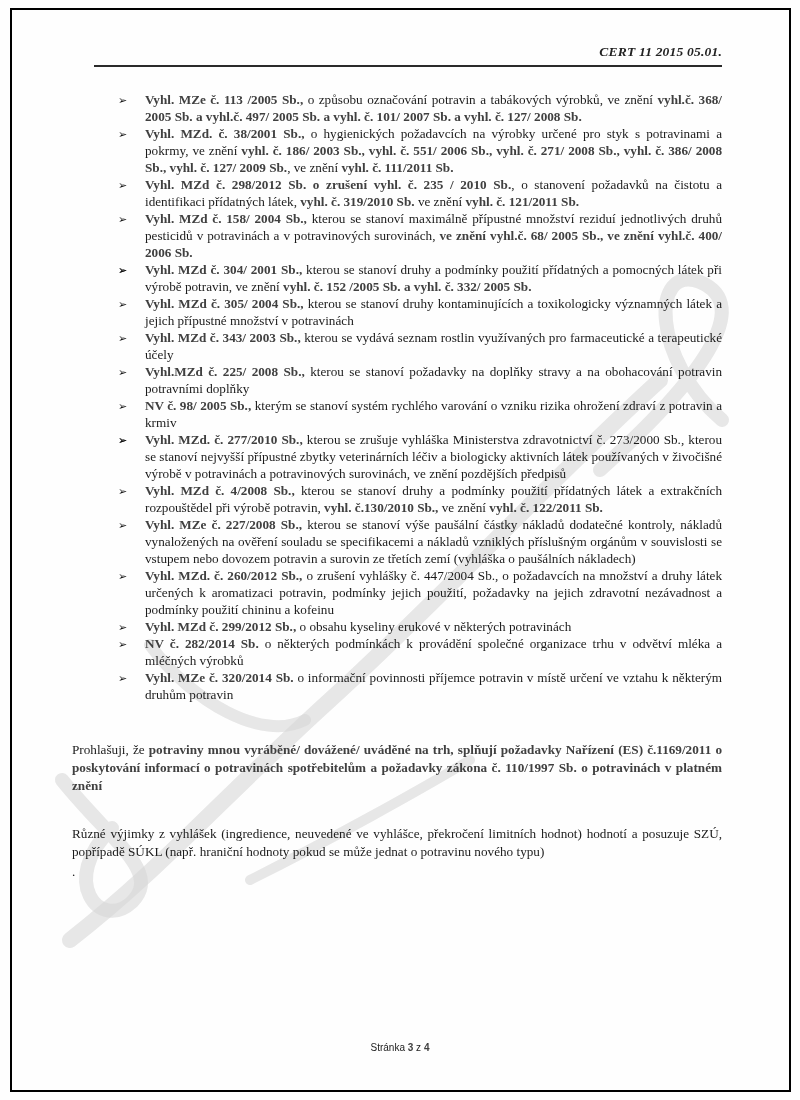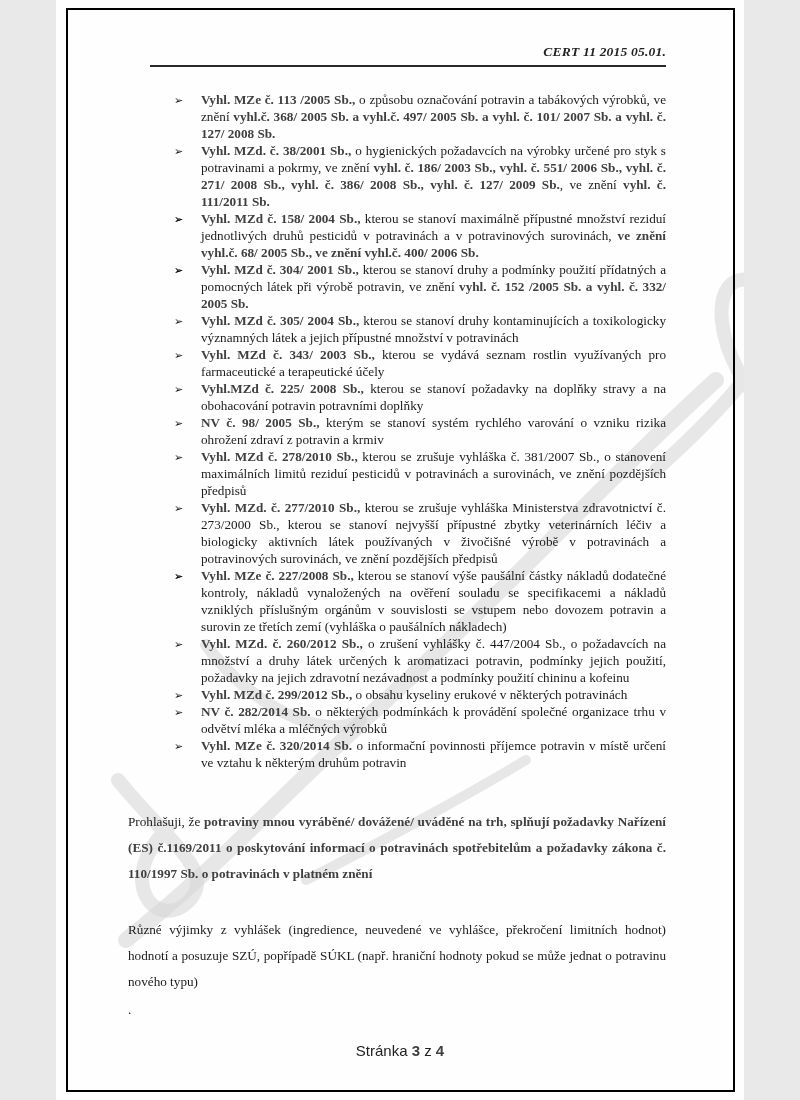--- a/index.html
+++ b/index.html
@@ -1,18 +1,18 @@
 <!DOCTYPE html>
 <html><head>
 <meta charset="utf-8">
 <style>
   html,body { margin:0; padding:0; background:#e9e9e9; }
   .page {
     position:relative;
-    width:688px; height:1100px;
+    width:800px; height:1100px;
     margin:0 auto;
     background:#fefefe;
     font-family:"Liberation Serif", serif;
     color:#1b1b1b;
     overflow:hidden;
   }
   .border-frame {
     position:absolute; top:8px; left:10px; right:9px; bottom:8px;
     border:2px solid #000;
     pointer-events:none;
@@ -41,30 +41,30 @@
   ul.law-list li {
     position:relative;
     padding-left:27px;
     text-align:justify;
   }
   .bullet {
     position:absolute; left:0; top:1px;
     font-family:"DejaVu Sans", sans-serif;
     font-size:11px; color:#111;
   }
-  .paragraphs { margin-top:38px; font-size:13.2px; line-height:26px; }
+  .paragraphs { margin-top:38px; font-size:13.2px; line-height:18px; }
   .paragraphs p { margin:0 0 0 0; text-align:justify; }
   .paragraphs p + p { margin-top:30px; }
   .paragraphs p.dot-line { margin-top:2px; text-align:left; }
   b { font-weight:bold; color:#404040; }
   .footer {
     position:absolute; top:1042px; left:0; right:0;
     text-align:center;
     font-family:"Liberation Sans", sans-serif;
-    font-size:15px; color:#222;
+    font-size:10px; color:#222;
   }
 </style>
 </head>
 <body>
 
 <div class="page">
 
   <svg class="watermark" viewBox="0 0 800 1100" xmlns="http://www.w3.org/2000/svg">
     <g fill="none" stroke="#d7d7d7" stroke-opacity="0.6" stroke-linecap="round">
       <path d="M 70 940 C 160 870 220 800 330 700 C 440 600 560 470 660 380" stroke-width="16"></path>
@@ -80,31 +80,31 @@
   <div class="content">
 
     <div class="header">
       <span class="header-text">CERT 11 2015 05.01.</span>
       <div class="header-rule"></div>
     </div>
 
     <ul class="law-list" id="law-list">
         <li><span class="bullet">➢</span><span class="item-text"><b>Vyhl. MZe č. 113 /2005 Sb.,</b><span> o způsobu označování potravin a tabákových výrobků, ve znění </span><b>vyhl.č. 368/ 2005 Sb. a vyhl.č. 497/ 2005 Sb. a vyhl. č. 101/ 2007 Sb. a vyhl. č. 127/ 2008 Sb.</b></span></li>
         <li><span class="bullet">➢</span><span class="item-text"><b>Vyhl. MZd. č. 38/2001 Sb.,</b><span> o hygienických požadavcích na výrobky určené pro styk s potravinami a pokrmy, ve znění </span><b>vyhl. č. 186/ 2003 Sb., vyhl. č. 551/ 2006 Sb., vyhl. č. 271/ 2008 Sb., vyhl. č. 386/ 2008 Sb., vyhl. č. 127/ 2009 Sb.</b><span>, ve znění </span><b>vyhl. č. 111/2011 Sb.</b></span></li>
-        <li><span class="bullet">➢</span></li>
+        <li><span class="bullet">➢</span><span class="item-text"><b>Vyhl. MZd č. 298/2012 Sb. o zrušení vyhl. č. 235 / 2010 Sb.</b><span>, o stanovení požadavků na čistotu a identifikaci přídatných látek, </span><b>vyhl. č. 319/2010 Sb.</b><span> ve znění </span><b>vyhl. č. 121/2011 Sb.</b></span></li>
         <li><span class="bullet">➢</span><span class="item-text"><b>Vyhl. MZd č. 158/ 2004 Sb.,</b><span> kterou se stanoví maximálně přípustné množství reziduí jednotlivých druhů pesticidů v potravinách a v potravinových surovinách, </span><b>ve znění vyhl.č. 68/ 2005 Sb., ve znění vyhl.č. 400/ 2006 Sb.</b></span></li>
         <li><span class="bullet">➢</span></li>
         <li><span class="bullet">➢</span><span class="item-text"><b>Vyhl. MZd č. 304/ 2001 Sb.,</b><span> kterou se stanoví druhy a podmínky použití přídatných a pomocných látek při výrobě potravin, ve znění </span><b>vyhl. č. 152 /2005 Sb. a vyhl. č. 332/ 2005 Sb.</b></span></li>
         <li><span class="bullet">➢</span><span class="item-text"><b>Vyhl. MZd č. 305/ 2004 Sb.,</b><span> kterou se stanoví druhy kontaminujících a toxikologicky významných látek a jejich přípustné množství v potravinách</span></span></li>
         <li><span class="bullet">➢</span><span class="item-text"><b>Vyhl. MZd č. 343/ 2003 Sb.,</b><span> kterou se vydává seznam rostlin využívaných pro farmaceutické a terapeutické účely</span></span></li>
         <li><span class="bullet">➢</span><span class="item-text"><b>Vyhl.MZd č. 225/ 2008 Sb.,</b><span> kterou se stanoví požadavky na doplňky stravy a na obohacování potravin potravními doplňky</span></span></li>
         <li><span class="bullet">➢</span><span class="item-text"><b>NV č. 98/ 2005 Sb.,</b><span> kterým se stanoví systém rychlého varování o vzniku rizika ohrožení zdraví z potravin a krmiv</span></span></li>
-        <li><span class="bullet">➢</span><span class="item-text"><b>Vyhl. MZd č. 278/2010 Sb.,</b><span> kterou se zrušuje vyhláška č. 381/2007 Sb., o stanovení maximálních limitů reziduí pesticidů v potravinách a surovinách, ve znění pozdějších předpisů</span></span></li>
+        <li><span class="bullet">➢</span></li>
         <li><span class="bullet">➢</span><span class="item-text"><b>Vyhl. MZd. č. 277/2010 Sb.,</b><span> kterou se zrušuje vyhláška Ministerstva zdravotnictví č. 273/2000 Sb., kterou se stanoví nejvyšší přípustné zbytky veterinárních léčiv a biologicky aktivních látek používaných v živočišné výrobě v potravinách a potravinových surovinách, ve znění pozdějších předpisů</span></span></li>
-        <li><span class="bullet">➢</span></li>
+        <li><span class="bullet">➢</span><span class="item-text"><b>Vyhl. MZd č. 4/2008 Sb.,</b><span> kterou se stanoví druhy a podmínky použití přídatných látek a extrakčních rozpouštědel při výrobě potravin, </span><b>vyhl. č.130/2010 Sb.,</b><span> ve znění </span><b>vyhl. č. 122/2011 Sb.</b></span></li>
         <li><span class="bullet">➢</span><span class="item-text"><b>Vyhl. MZe č. 227/2008 Sb.,</b><span> kterou se stanoví výše paušální částky nákladů dodatečné kontroly, nákladů vynaložených na ověření souladu se specifikacemi a nákladů vzniklých příslušným orgánům v souvislosti se vstupem nebo dovozem potravin a surovin ze třetích zemí (vyhláška o paušálních nákladech)</span></span></li>
         <li><span class="bullet">➢</span><span class="item-text"><b>Vyhl. MZd. č. 260/2012 Sb.,</b><span> o zrušení vyhlášky č. 447/2004 Sb., o požadavcích na množství a druhy látek určených k aromatizaci potravin, podmínky jejich použití, požadavky na jejich zdravotní nezávadnost a podmínky použití chininu a kofeinu</span></span></li>
         <li><span class="bullet">➢</span><span class="item-text"><b>Vyhl. MZd č. 299/2012 Sb.,</b><span> o obsahu kyseliny erukové v některých potravinách</span></span></li>
         <li><span class="bullet">➢</span><span class="item-text"><b>NV č. 282/2014 Sb.</b><span> o některých podmínkách k provádění společné organizace trhu v odvětví mléka a mléčných výrobků</span></span></li>
         <li><span class="bullet">➢</span><span class="item-text"><b>Vyhl. MZe č. 320/2014 Sb.</b><span> o informační povinnosti příjemce potravin v místě určení ve vztahu k některým druhům potravin</span></span></li>
       </ul>
 
     <div class="paragraphs" id="paragraphs">
         <p><span>Prohlašuji, že </span><b>potraviny mnou vyráběné/ dovážené/ uváděné na trh, splňují požadavky Nařízení (ES) č.1169/2011 o poskytování informací o potravinách spotřebitelům a požadavky zákona č. 110/1997 Sb. o potravinách v platném znění</b></p>
         <p><span>Různé výjimky z vyhlášek (ingredience, neuvedené ve vyhlášce, překročení limitních hodnot) hodnotí a posuzuje SZÚ, popřípadě SÚKL (např. hraniční hodnoty pokud se může jednat o potravinu nového typu)</span></p>

